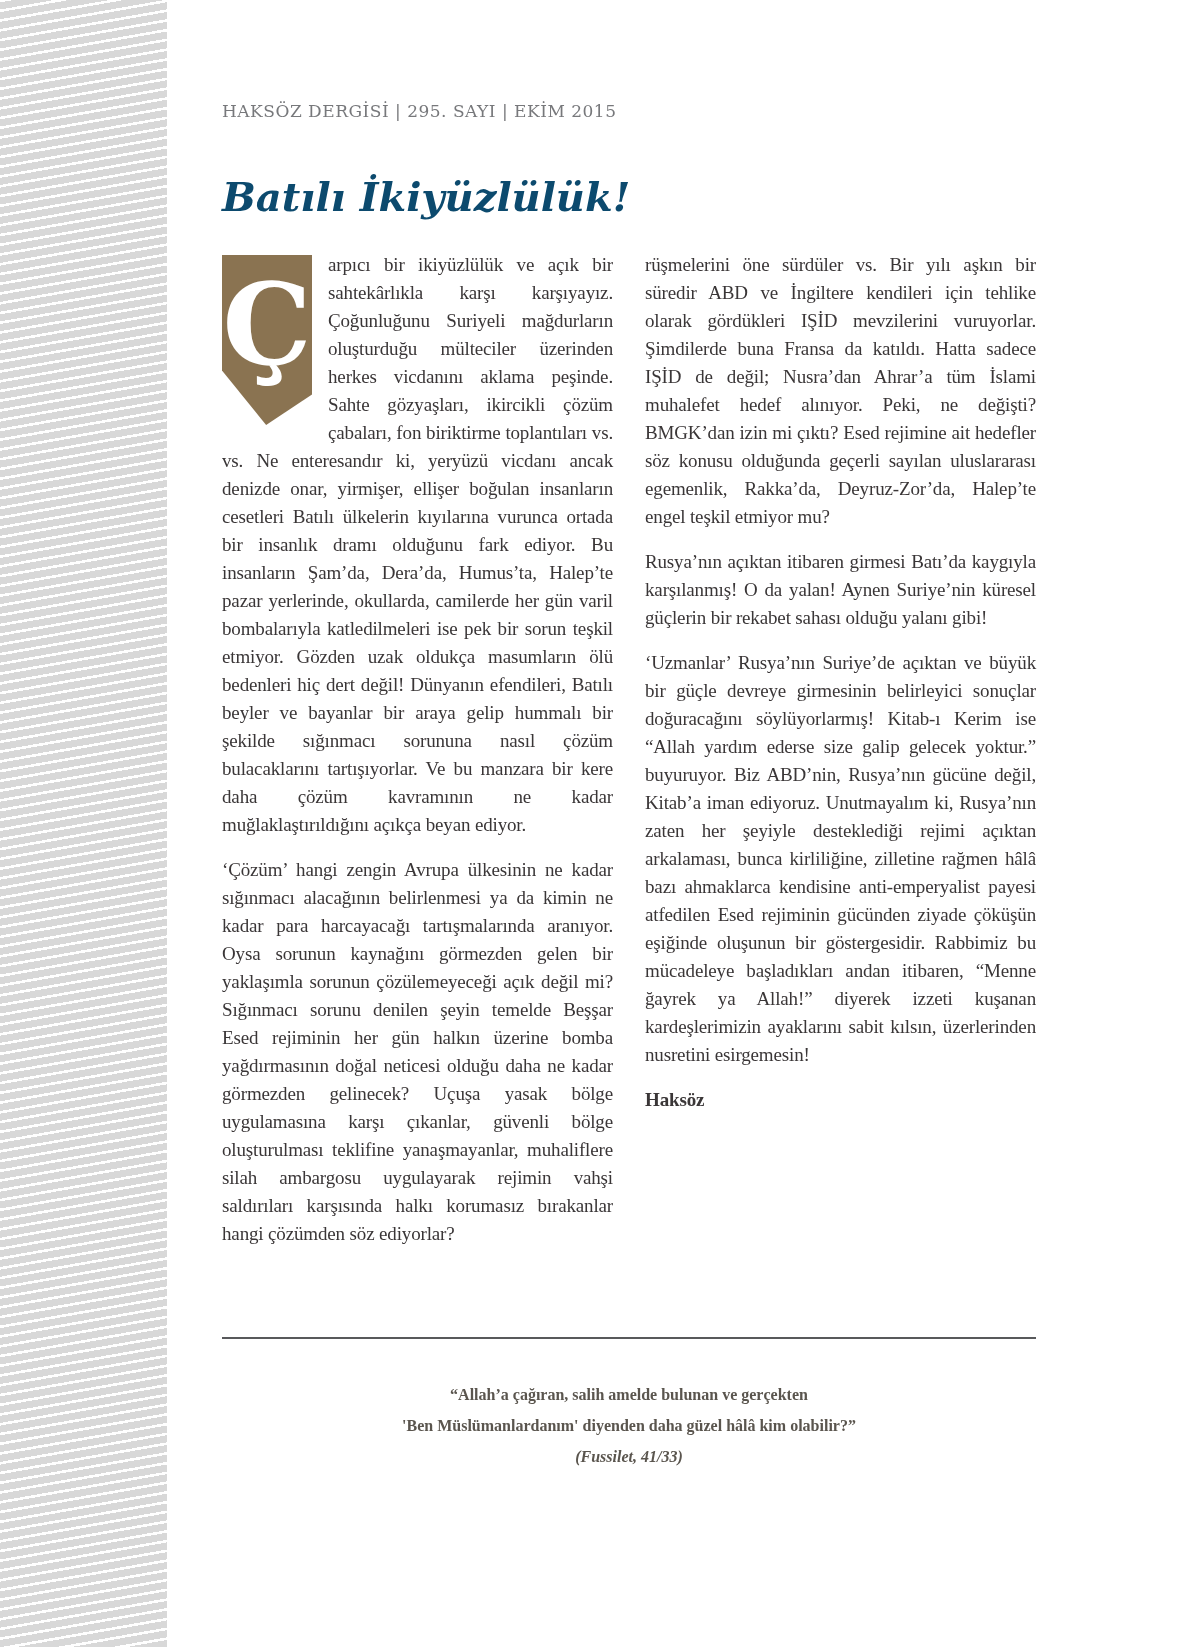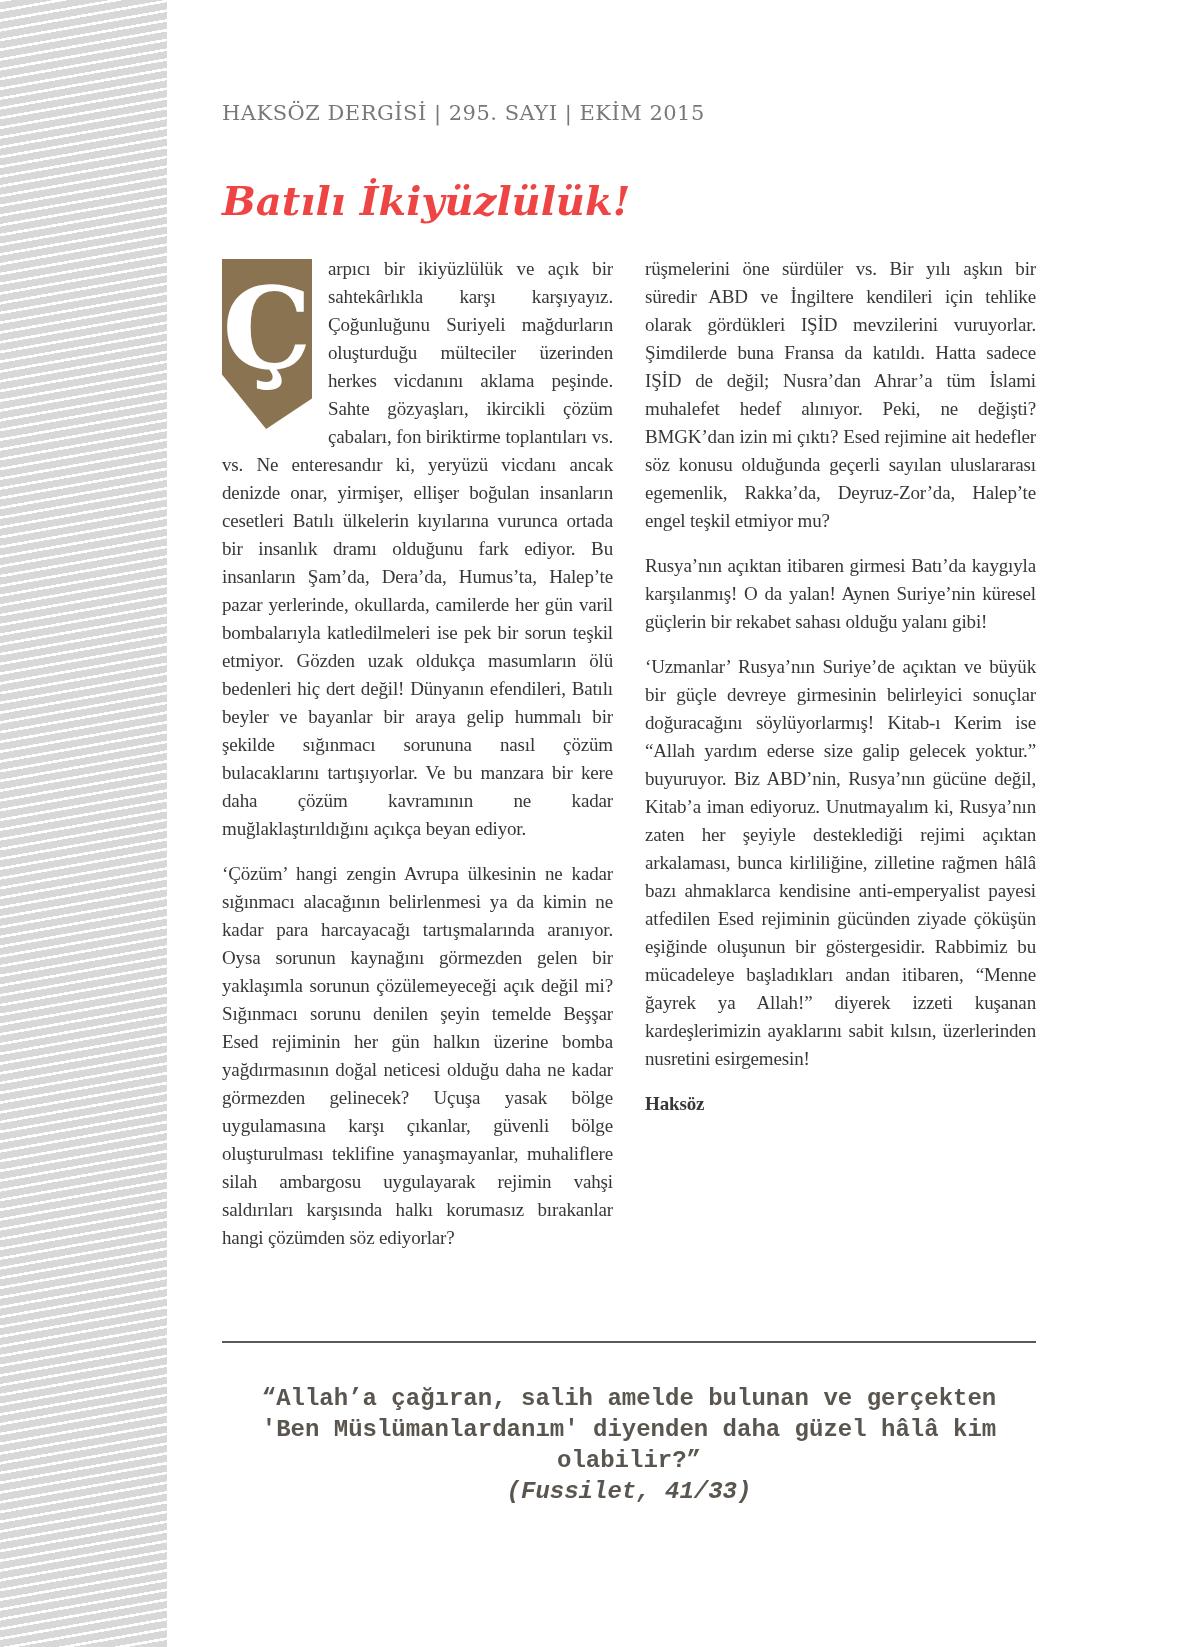--- a/index.html
+++ b/index.html
@@ -15,32 +15,32 @@
     background:repeating-linear-gradient(-10deg,
       #d8d8d8 0px, #d8d8d8 7px,
       #ffffff 7px, #ffffff 9.6px);
   }
   .content {
     position:absolute; left:222px; top:0; width:814px;
   }
   .masthead {
     margin-top:101px;
     font-family:"DejaVu Serif", serif;
-    font-size:21px; letter-spacing:0.5px;
+    font-size:17px; letter-spacing:0.5px;
     color:#77787b;
   }
   .title { margin-top:56px; }
   .title .t1, .title .t2 {
     display:block;
     font-family:"DejaVu Serif", serif;
     font-style:italic; font-weight:bold;
     font-size:40px; line-height:1.0;
   }
   .title .t1 { color:#8a7351; margin-bottom:21px; }
-  .title .t2 { color:#ef4444; }
+  .title .t2 { color:#0c4a6e; }
   .columns {
     margin-top:34px;
     display:flex; gap:32px;
     min-height:1068px;
   }
   .col { width:391px; }
   .col p {
     margin:0 0 17px 0;
     font-size:19px; line-height:28px;
     letter-spacing:-0.15px;
@@ -69,23 +69,23 @@
   }
   .rule {
     border:none;
     border-top:2px solid #58595b;
     margin:18px 0 0 0;
     width:814px;
   }
   .footer-quote {
     margin-top:40px;
     text-align:center;
-    font-family:Liberation Mono, monospace;
+    font-family:Liberation Serif, serif;
     font-weight:bold;
-    font-size:24px; line-height:31px;
+    font-size:16px; line-height:31px;
     color:#5a554e;
   }
   .footer-quote .citation {
     font-style:italic;
   }
 </style>
 </head>
 <body>
 
 <div class="page">

